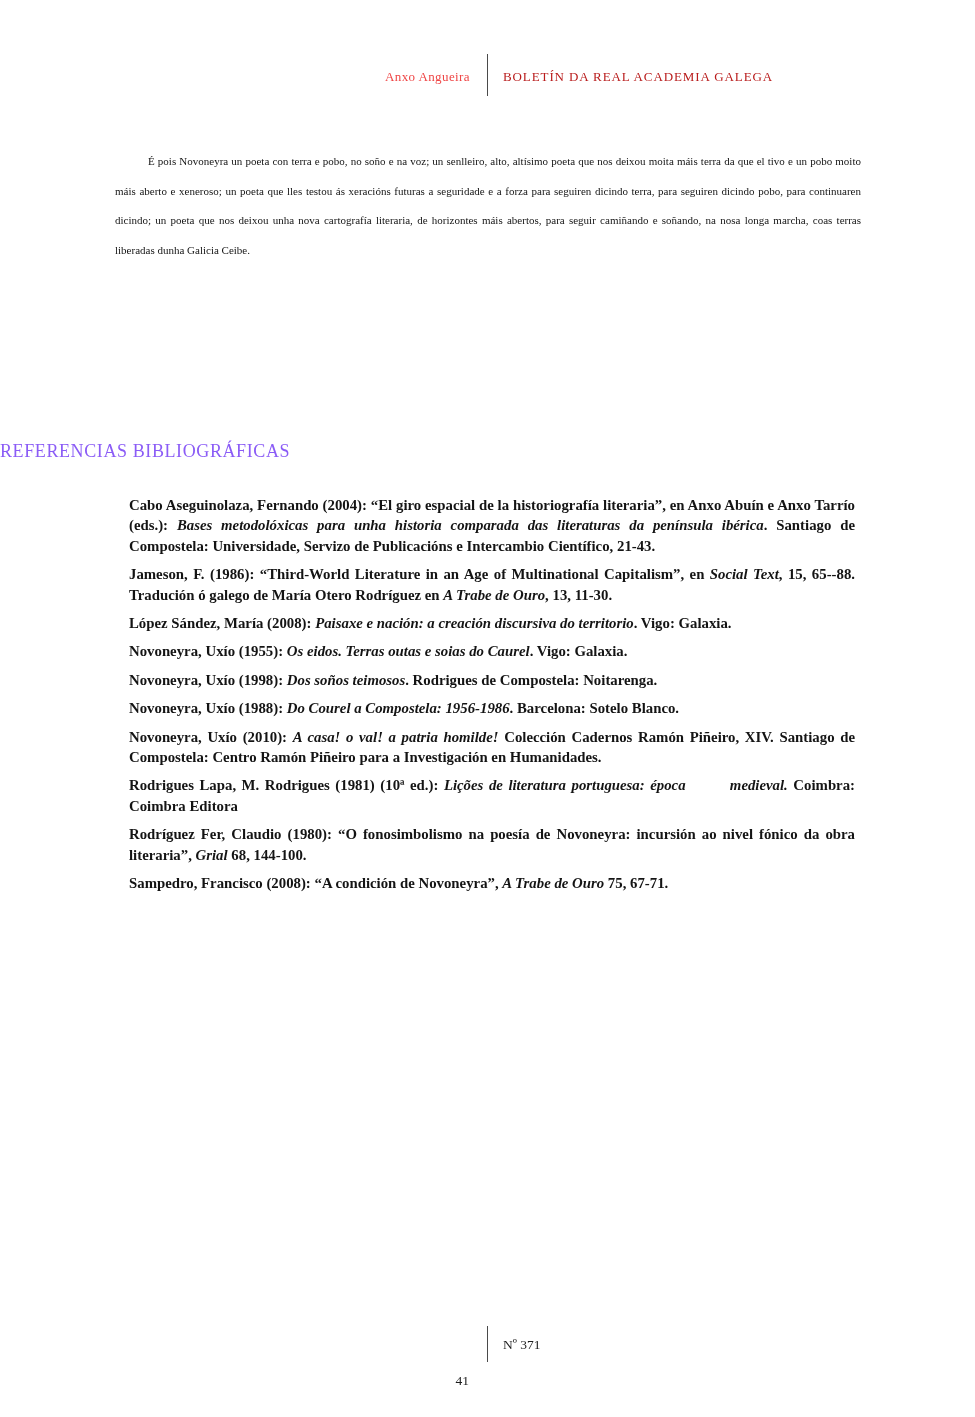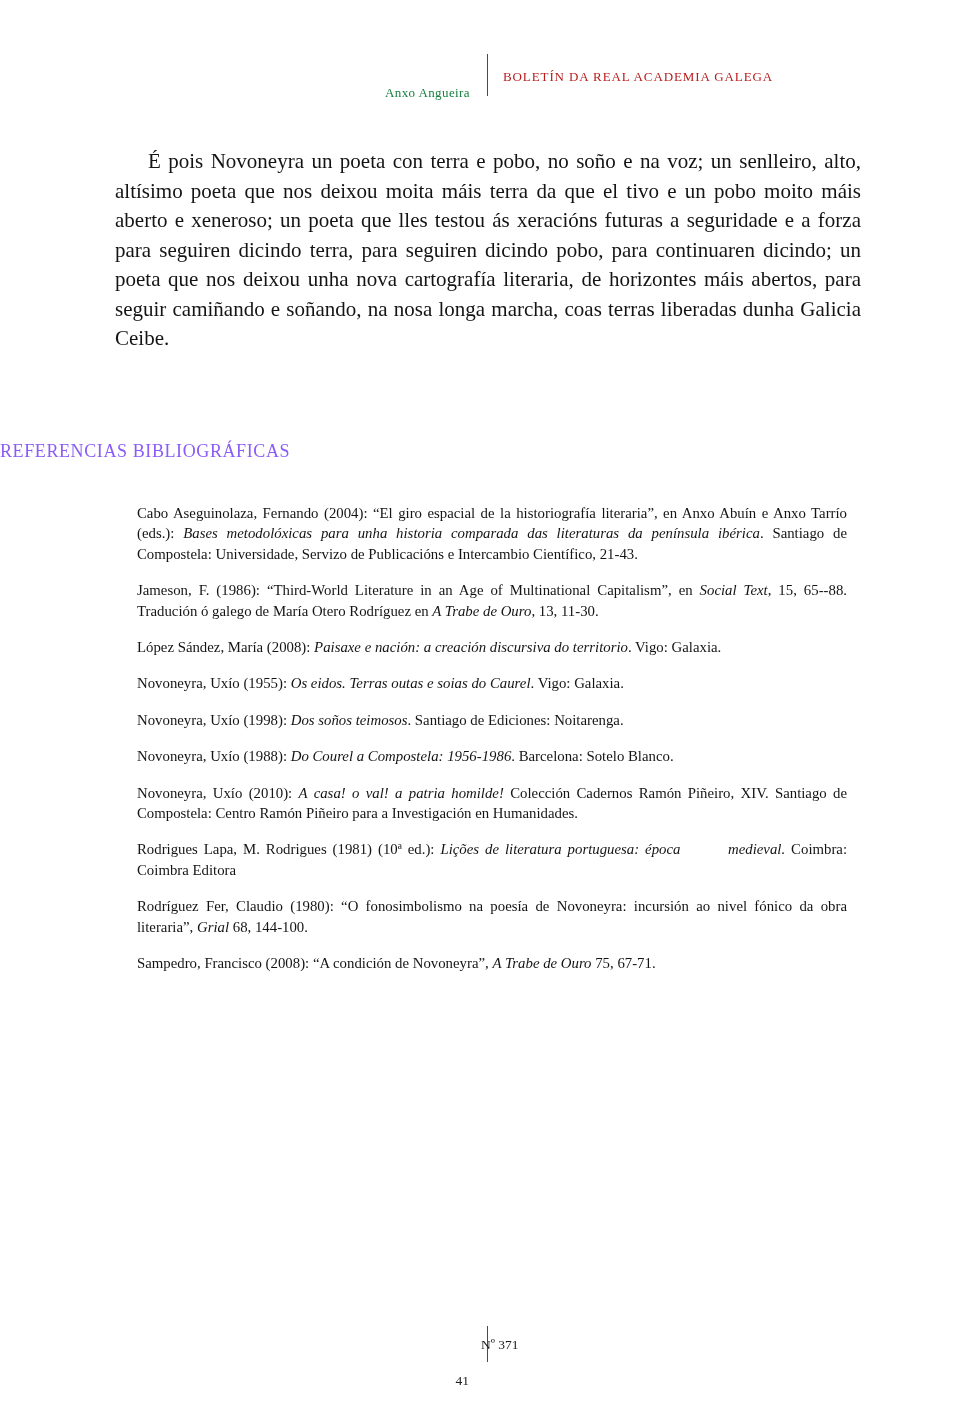--- a/index.html
+++ b/index.html
@@ -23,23 +23,23 @@
     position: absolute;
     top: 62px;
     left: 0;
     width: 100%;
     height: 34px;
     font-size: 13px;
   }
   .header-author {
     position: absolute;
     right: 505px;
-    top: 23px;
+    top: 7px;
     letter-spacing: 0.4px;
-    color: #15803d;
+    color: #ef4444;
     white-space: nowrap;
   }
   .header-rule {
     position: absolute;
     left: 487px;
     top: -8px;
     width: 1px;
     height: 42px;
     background: #4a4a4a;
   }
@@ -52,21 +52,21 @@
     white-space: nowrap;
   }
 
   
   .lead-paragraph {
     position: absolute;
     top: 147px;
     left: 115px;
     width: 746px;
     margin: 0;
-    font-size: 21px;
+    font-size: 11px;
     line-height: 29.5px;
     text-align: justify;
     text-indent: 33px;
     color: #141414;
   }
 
   
   .refs-heading {
     position: absolute;
     top: 441px;
@@ -85,21 +85,22 @@
     position: absolute;
     top: 487px;
     left: 121px;
     width: 742px;
     font-size: 14.8px;
     line-height: 20.4px;
     text-align: justify;
     color: #141414;
   }
   .ref-entry {
-    margin: 16px;
+    margin: 8px;
+    font-weight: bold;
   }
   .ref-entry .italic {
     font-style: italic;
   }
 
   
   .page-footer {
     position: absolute;
     top: 1328px;
     left: 0;
@@ -117,21 +118,21 @@
   .footer-rule {
     position: absolute;
     left: 487px;
     top: -2px;
     width: 1px;
     height: 36px;
     background: #4a4a4a;
   }
   .footer-issue {
     position: absolute;
-    left: 481px;
+    left: 503px;
     top: 9px;
     white-space: nowrap;
   }
 </style>
 </head>
 <body>
 
 <div class="page">
 
   <header class="page-header">
@@ -142,21 +143,21 @@
 
   <p class="lead-paragraph">É pois Novoneyra un poeta con terra e pobo, no soño e na voz; un senlleiro, alto, altísimo poeta que nos deixou moita máis terra da que el tivo e un pobo moito máis aberto e xeneroso; un poeta que lles testou ás xeracións futuras a seguridade e a forza para seguiren dicindo terra, para seguiren dicindo pobo, para continuaren dicindo; un poeta que nos deixou unha nova cartografía literaria, de horizontes máis abertos, para seguir camiñando e soñando, na nosa longa marcha, coas terras liberadas dunha Galicia Ceibe.</p>
 
   <h2 class="refs-heading">REFERENCIAS BIBLIOGRÁFICAS</h2>
 
   <div class="references" id="refs">
       <div class="ref-entry"><span>Cabo Aseguinolaza, Fernando (2004): “El giro espacial de la historiografía literaria”, en Anxo Abuín e Anxo Tarrío (eds.): </span><span class="italic">Bases metodolóxicas para unha historia comparada das literaturas da península ibérica</span><span>. Santiago de Compostela: Universidade, Servizo de Publicacións e Intercambio Científico, 21-43.</span></div>
       <div class="ref-entry"><span>Jameson, F. (1986): “Third-World Literature in an Age of Multinational Capitalism”, en </span><span class="italic">Social Text</span><span>, 15, 65--88. Tradución ó galego de María Otero Rodríguez en </span><span class="italic">A Trabe de Ouro</span><span>, 13, 11-30.</span></div>
       <div class="ref-entry"><span>López Sández, María (2008): </span><span class="italic">Paisaxe e nación: a creación discursiva do territorio</span><span>. Vigo: Galaxia.</span></div>
       <div class="ref-entry"><span>Novoneyra, Uxío (1955): </span><span class="italic">Os eidos. Terras outas e soias do Caurel</span><span>. Vigo: Galaxia.</span></div>
-      <div class="ref-entry"><span>Novoneyra, Uxío (1998): </span><span class="italic">Dos soños teimosos</span><span>. Santiago de Ediciones: Noitarenga.</span></div>
+      <div class="ref-entry"><span>Novoneyra, Uxío (1998): </span><span class="italic">Dos soños teimosos</span><span>. Rodrigues de Compostela: Noitarenga.</span></div>
       <div class="ref-entry"><span>Novoneyra, Uxío (1988): </span><span class="italic">Do Courel a Compostela: 1956-1986</span><span>. Barcelona: Sotelo Blanco.</span></div>
       <div class="ref-entry"><span>Novoneyra, Uxío (2010): </span><span class="italic">A casa! o val! a patria homilde!</span><span> Colección Cadernos Ramón Piñeiro, XIV. Santiago de Compostela: Centro Ramón Piñeiro para a Investigación en Humanidades.</span></div>
       <div class="ref-entry"><span>Rodrigues Lapa, M. Rodrigues (1981) (10ª ed.): </span><span class="italic">Lições de literatura portuguesa: época &nbsp;&nbsp;&nbsp;&nbsp;&nbsp;&nbsp; medieval.</span><span> Coimbra: Coimbra Editora</span></div>
       <div class="ref-entry"><span>Rodríguez Fer, Claudio (1980): “O fonosimbolismo na poesía de Novoneyra: incursión ao nivel fónico da obra literaria”, </span><span class="italic">Grial</span><span> 68, 144-100.</span></div>
       <div class="ref-entry"><span>Sampedro, Francisco (2008): “A condición de Novoneyra”, </span><span class="italic">A Trabe de Ouro</span><span> 75, 67-71.</span></div>
     </div>
 
   <footer class="page-footer">
     <span class="footer-page">41</span>
     <span class="footer-rule"></span>

